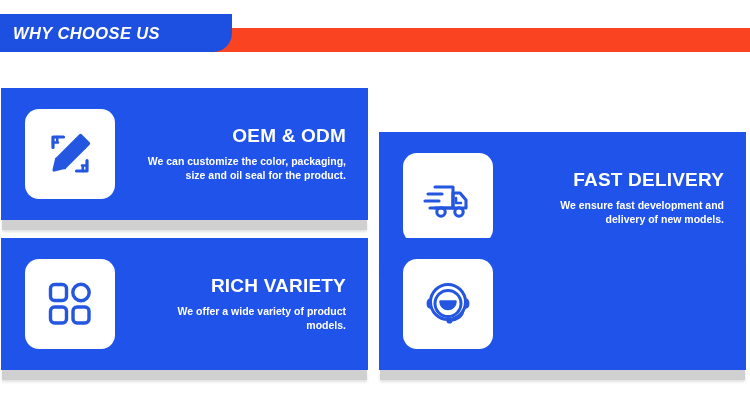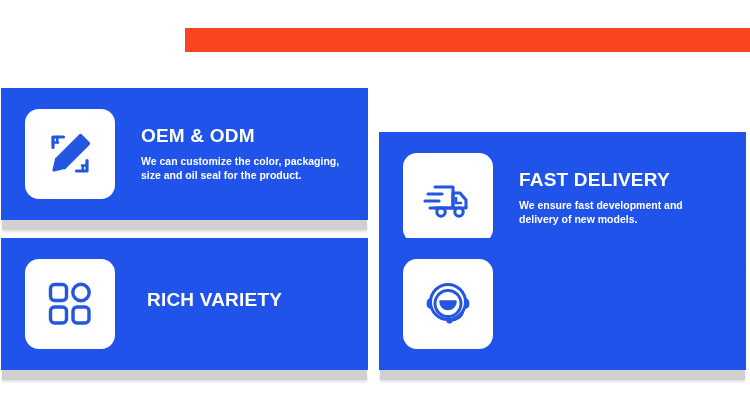--- a/index.html
+++ b/index.html
@@ -52,20 +52,21 @@
     white-space: nowrap;
   }
 
   
   .grid {
     position: absolute;
     left: 0;
     top: 88px;
     width: 736px;
     height: 300px;
+    text-align: right;
   }
   .card {
     position: absolute;
     width: 367px;
     height: 132px;
     background: #1f53ea;
     box-sizing: border-box;
     display: flex;
     align-items: center;
     padding-left: 24px;
@@ -75,21 +76,21 @@
     position: absolute;
     left: 1px;
     right: 1px;
     top: 132px;
     height: 10px;
     background: #d0d0d0;
     box-shadow: 0 2px 3px rgba(0,0,0,0.12);
   }
   .card.c1 { left: 1px;   top: 0px;   }
   .card.c2 { left: 379px; top: 0px; margin-top: 44px;   }
-  .card.c3 { left: 1px;   top: 150px; gap: 6px; }
+  .card.c3 { left: 1px;   top: 150px; }
   .card.c4 { left: 379px; top: 150px; }
 
   .icon-box {
     width: 90px;
     height: 90px;
     min-width: 90px;
     background: #ffffff;
     border-radius: 14px;
     display: flex;
     align-items: center;
@@ -116,20 +117,23 @@
     line-height: 1.35;
     max-width: 205px;
     font-weight: bold;
   }
 </style>
 </head>
 <body>
 
 <div class="header-wrap">
   <div class="header-red"></div>
+  <div class="header-blue">
+    <span class="header-title">WHY CHOOSE US</span>
+  </div>
 </div>
 
 <div class="grid">
 
   <div class="card c1">
     <div class="icon-box">
       <span>
         <svg width="50" height="50" viewBox="0 0 50 50" fill="none">
           <g stroke="#2556e0" stroke-width="3.2" stroke-linejoin="round" stroke-linecap="round">
 
@@ -188,20 +192,21 @@
             <rect x="4.5" y="4.5" width="16" height="16" rx="4"></rect>
             <circle cx="35" cy="12.5" r="8.2"></circle>
             <rect x="4.5" y="27" width="16" height="16" rx="4"></rect>
             <rect x="27" y="27" width="16" height="16" rx="4"></rect>
           </g>
         </svg>
       </span>
     </div>
     <div class="card-text">
       <div class="card-title">RICH VARIETY</div>
+      <div class="card-desc">We offer a wide variety of product models.</div>
     </div>
   </div>
 
   <div class="card c4">
     <div class="icon-box">
       <span>
         <svg width="52" height="52" viewBox="0 0 52 52" fill="none">
           <g stroke="#2556e0" fill="none" stroke-linecap="round" stroke-linejoin="round">
 
             <circle cx="26" cy="24" r="17.5" stroke-width="3"></circle>

